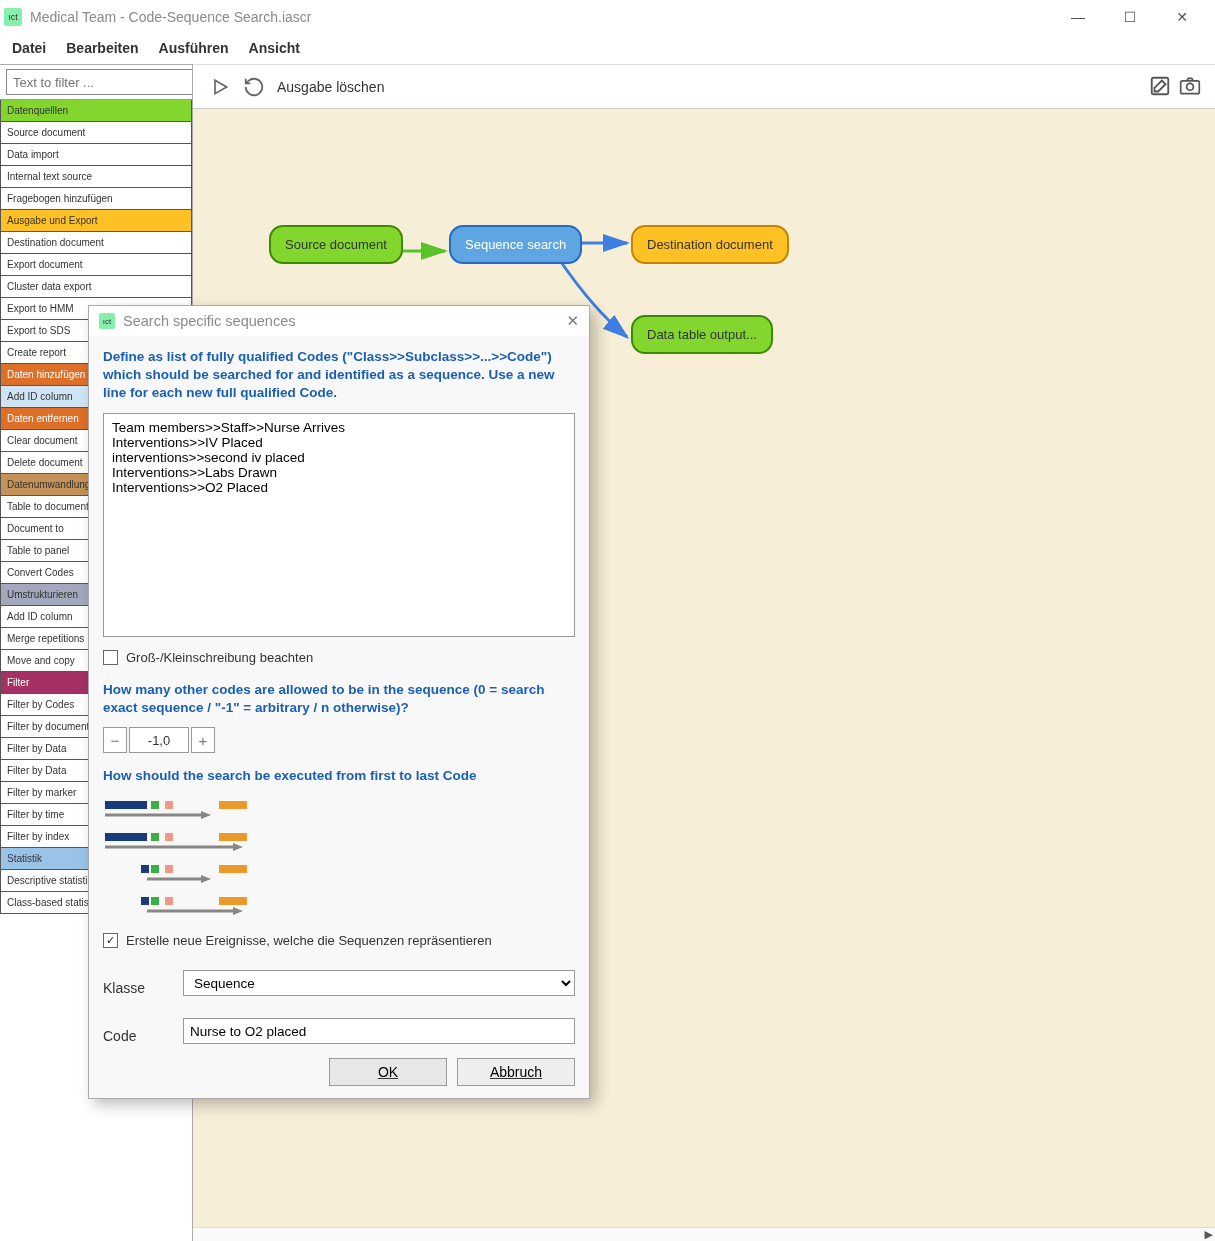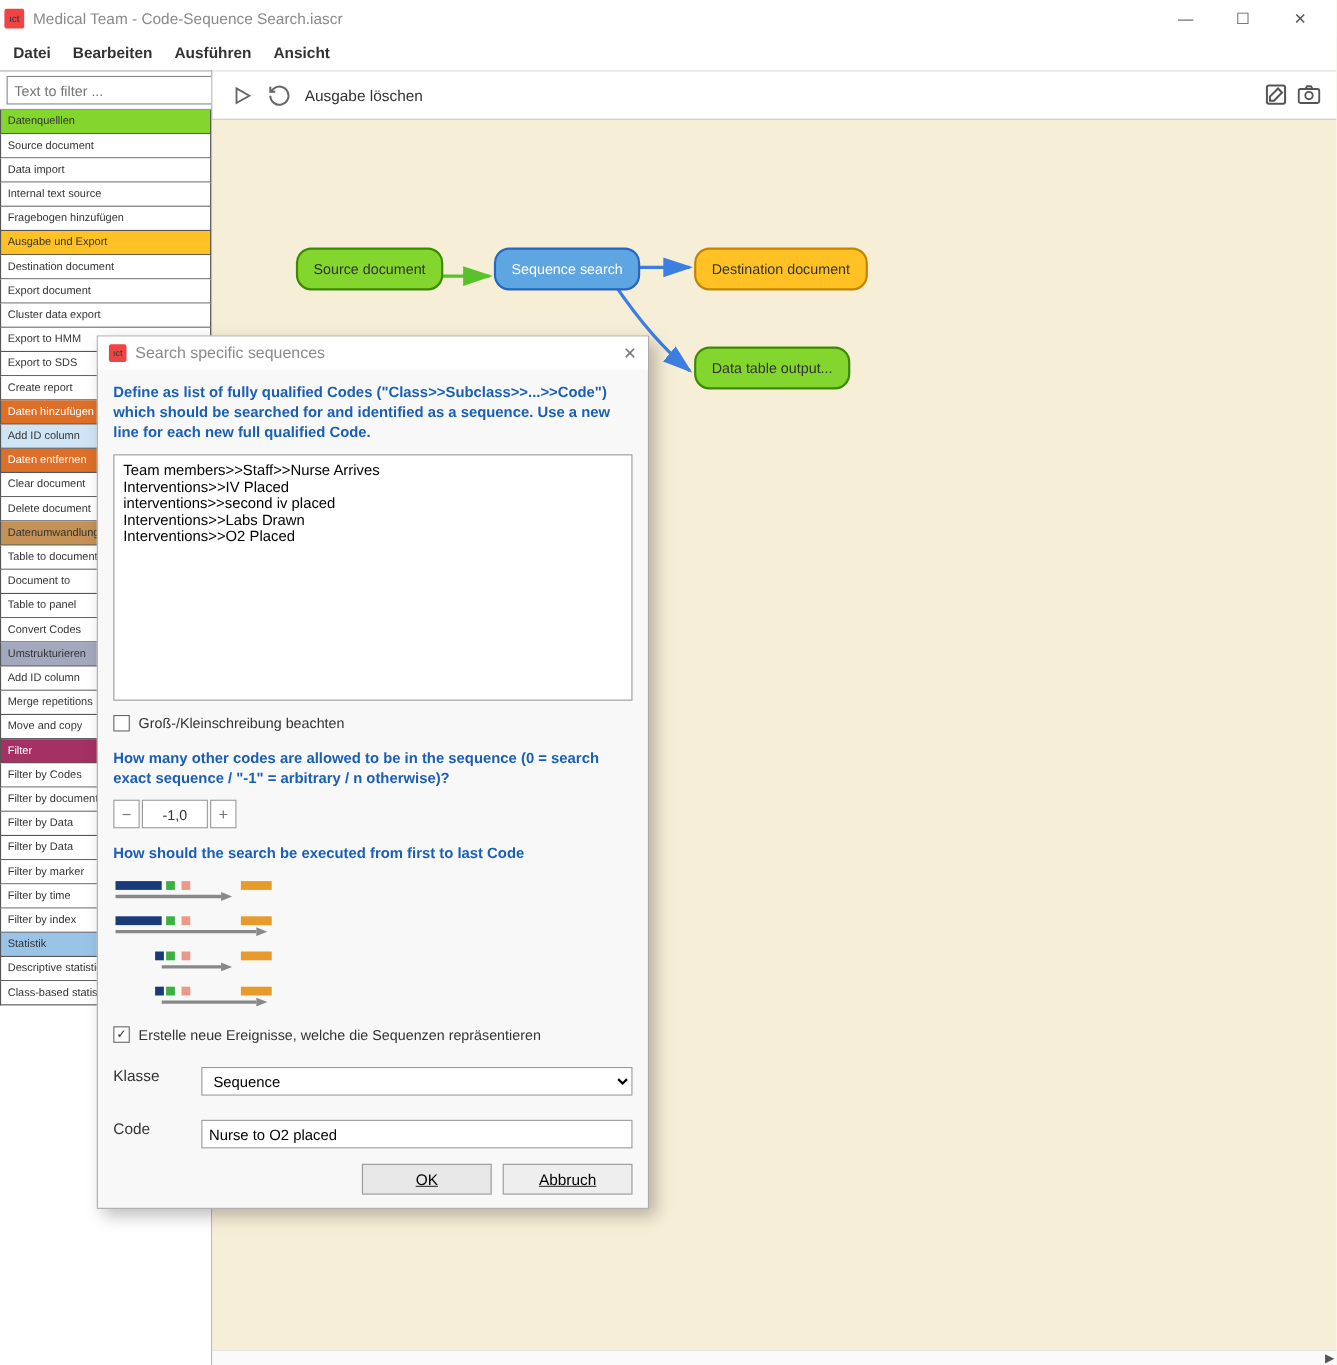--- a/index.html
+++ b/index.html
@@ -15,21 +15,21 @@
 }
 .titlebar {
   display: flex;
   align-items: center;
   height: 34px;
   padding: 0 4px;
   background: #fff;
 }
 .app-icon {
   width: 18px; height: 18px;
-  background: #ef4444;
+  background: #86efac;
   border-radius: 2px;
   margin-right: 8px;
   display: flex;
   align-items: center;
   justify-content: center;
   font-size: 9px;
   color: #333;
 }
 .title-text { color: #8a8a8a; font-size: 14px; }
 .win-controls { margin-left: auto; display: flex; gap: 22px; padding-right: 14px; }
@@ -162,21 +162,21 @@
 .radio-group {
   border:1px solid #bbb;
   padding:12px 14px;
   width:316px;
 }
 .radio-row { display:flex; align-items:center; gap:10px; padding:6px 0; font-size:14px;}
 .radio { width:14px; height:14px; border:1px solid #666; border-radius:50%; display:inline-flex; align-items:center; justify-content:center;}
 .radio.sel::after { content:''; width:7px; height:7px; background:#333; border-radius:50%;}
 .diagrams { width:146px; display:flex; flex-direction:column; gap:10px; padding-top:2px;}
 .diag-row { height:22px; }
-.form-row { display:flex; align-items:flex-start; gap:14px; margin-top:22px;}
+.form-row { display:flex; align-items:flex-end; gap:14px; margin-top:22px;}
 .form-row label { width:66px; font-size:14px;}
 .form-row select, .form-row input[type=text] {
   flex:1;
   height:26px;
   border:1px solid #999;
   padding:0 6px;
   background:#fff;
   font-size:13.5px;
 }
 .btn-row { display:flex; gap:10px; justify-content:flex-end; margin-top:14px;}

